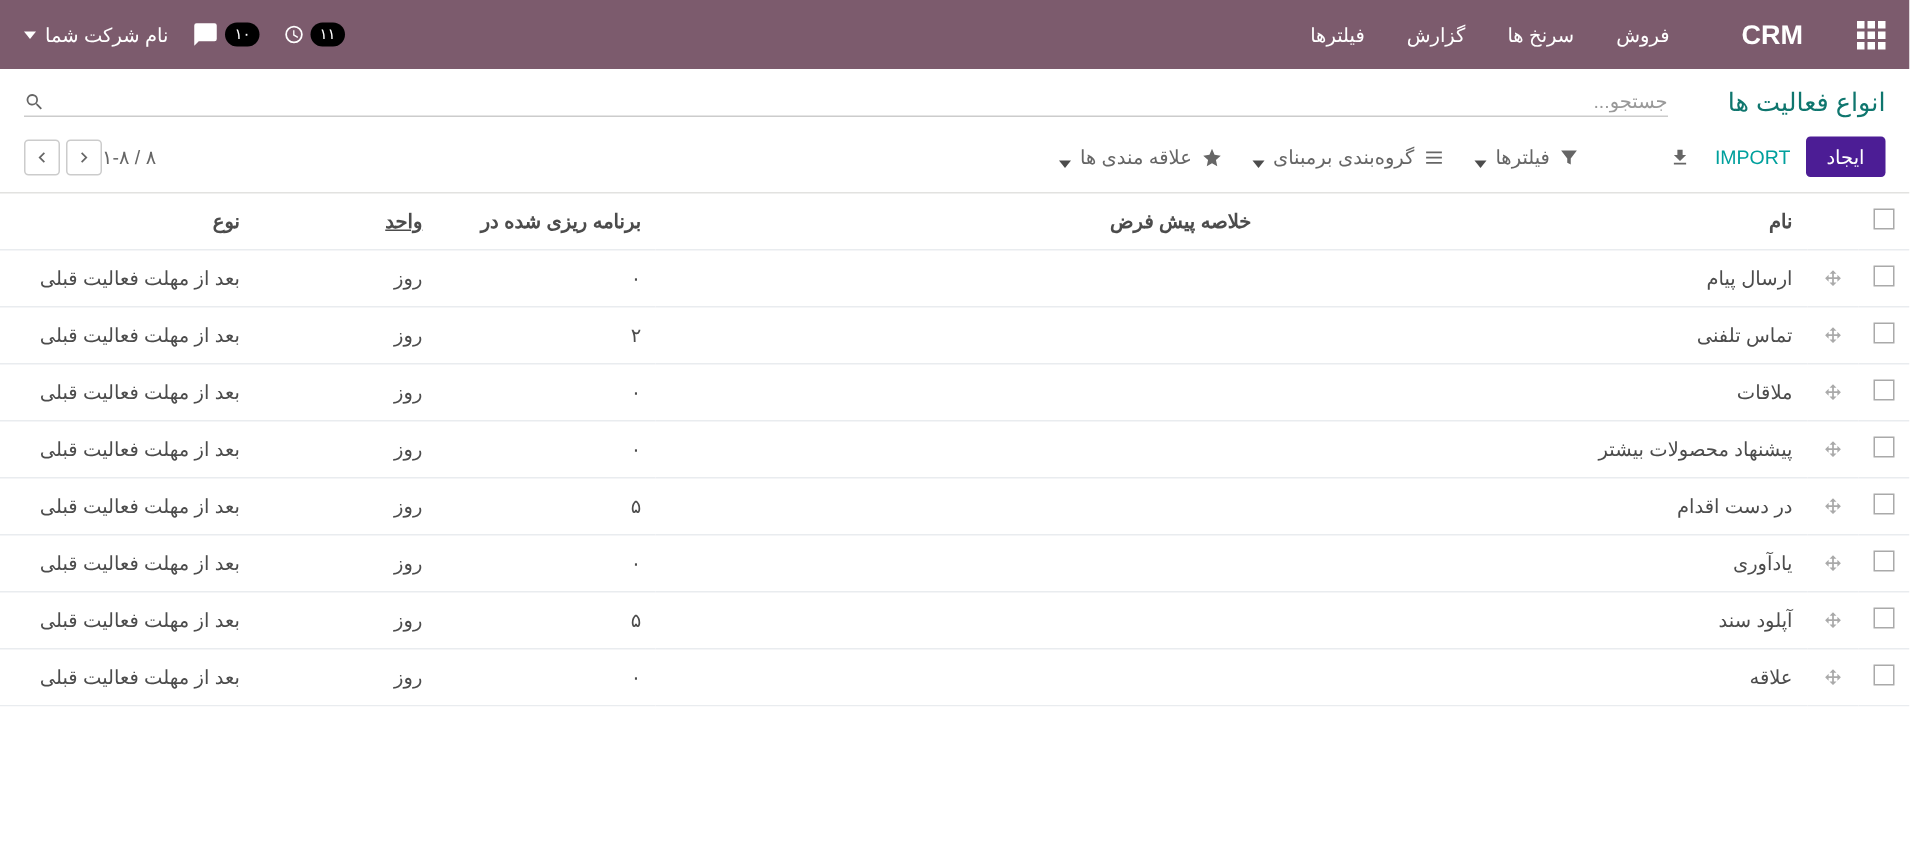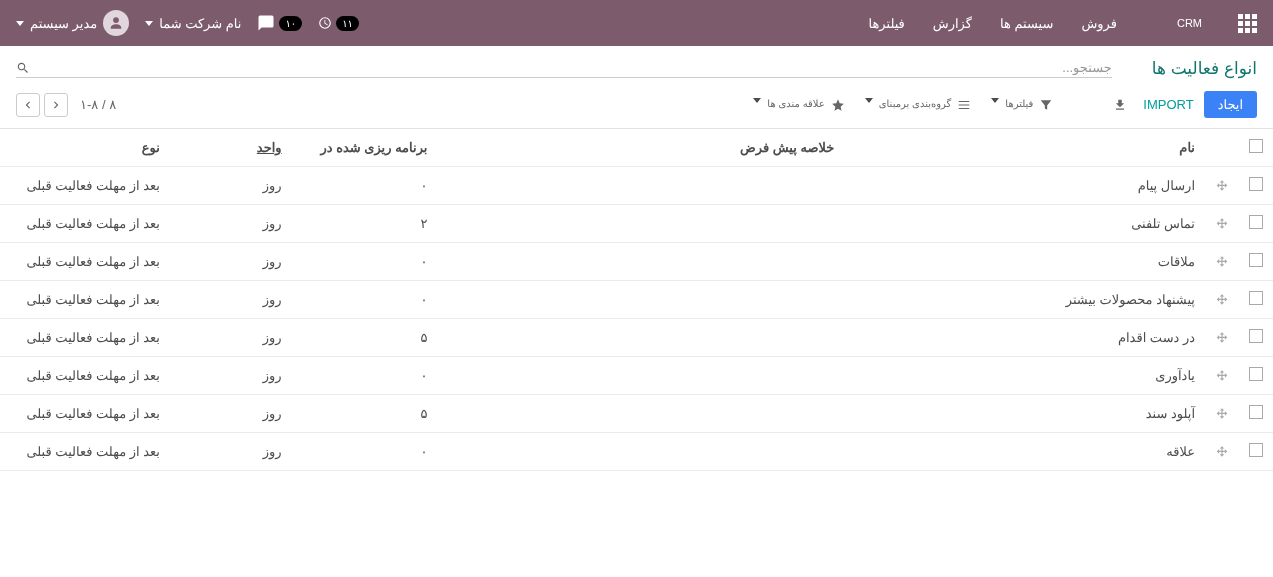--- a/index.html
+++ b/index.html
@@ -33,23 +33,23 @@
   grid-template-rows: repeat(3, 5px);
   gap: 2px;
   cursor: pointer;
 }
 .apps-icon span {
   background: #fff;
   width: 5px;
   height: 5px;
 }
 .app-name {
-  font-size: 11px;
-  font-weight: 400;
-  margin-left: 36px;
+  font-size: 18px;
+  font-weight: 700;
+  margin-left: 24px;
   margin-right: 16px;
 }
 .menu-item {
   color: #fff;
   font-size: 13px;
   cursor: pointer;
   padding: 0 4px;
 }
 .topbar-left {
   margin-right: auto;
@@ -140,21 +140,21 @@
   cursor: pointer;
   margin-right: 8px;
 }
 
 .cp-row2 {
   display: flex;
   align-items: center;
   padding-bottom: 10px;
 }
 .btn-create {
-  background: #3b82f6;
+  background: #4c1d95;
   color: #fff;
   border: none;
   padding: 6px 14px;
   font-family: inherit;
   font-size: 13px;
   cursor: pointer;
   border-radius: 3px;
 }
 .btn-import {
   color: #00a09d;
@@ -173,37 +173,37 @@
 .cp-center {
   flex: 1;
   display: flex;
   align-items: center;
   gap: 20px;
   margin-right: 60px;
   color: #666;
 }
 .filter-item {
   display: flex;
-  align-items: flex-start;
+  align-items: flex-end;
   gap: 6px;
   cursor: pointer;
-  font-size: 10px;
+  font-size: 13px;
 }
 .cp-left {
   display: flex;
   align-items: center;
   gap: 16px;
   margin-right: auto;
 }
 .pager {
   color: #666;
   font-size: 13px;
   display: flex;
   align-items: center;
-  gap: 12px;
+  gap: 0;
 }
 .pager-nav {
   display: flex;
   gap: 4px;
 }
 .pager-btn {
   width: 24px;
   height: 24px;
   border: 1px solid #ccc;
   background: #fff;
@@ -269,48 +269,39 @@
         <span></span>
         <span></span>
         <span></span>
         <span></span>
         <span></span>
         <span></span>
         <span></span>
     </div>
     <span class="app-name">CRM</span>
     <span class="menu-item">فروش</span>
-    <span class="menu-item">سیستم ها</span>
+    <span class="menu-item">سرنخ ها</span>
     <span class="menu-item">گزارش</span>
     <span class="menu-item">فیلترها</span>
   </div>
   <div class="topbar-left">
     <div class="badge-item">
       <span class="badge">۱۱</span>
       <svg class="icon-svg" viewBox="0 0 24 24">
           <path d="M12 2a10 10 0 100 20 10 10 0 000-20zm0 18a8 8 0 110-16 8 8 0 010 16zm.5-13H11v6l5 3 .8-1.3-4.3-2.6V7z"></path>
         </svg>
     </div>
     <div class="badge-item">
       <span class="badge">۱۰</span>
       <svg class="icon-svg" style="width:18px;height:18px" viewBox="0 0 24 24">
           <path d="M20 2H4a2 2 0 00-2 2v18l4-4h14a2 2 0 002-2V4a2 2 0 00-2-2z"></path>
         </svg>
     </div>
     <div class="company-menu">
       <span>نام شرکت شما</span>
-      <span class="caret-down"></span>
-    </div>
-    <div class="user-menu">
-      <span class="avatar">
-        <svg class="icon-svg" viewBox="0 0 24 24">
-            <path d="M12 12a5 5 0 100-10 5 5 0 000 10zm0 2c-5 0-9 2.5-9 5.5V22h18v-2.5c0-3-4-5.5-9-5.5z"></path>
-          </svg>
-      </span>
-      <span>مدیر سیستم</span>
       <span class="caret-down"></span>
     </div>
   </div>
 </div>
 
 <div class="control-panel">
   <div class="cp-row1">
     <span class="breadcrumb">انواع فعالیت ها</span>
     <div class="searchbox">
       <input type="text" placeholder="جستجو..." style="">

